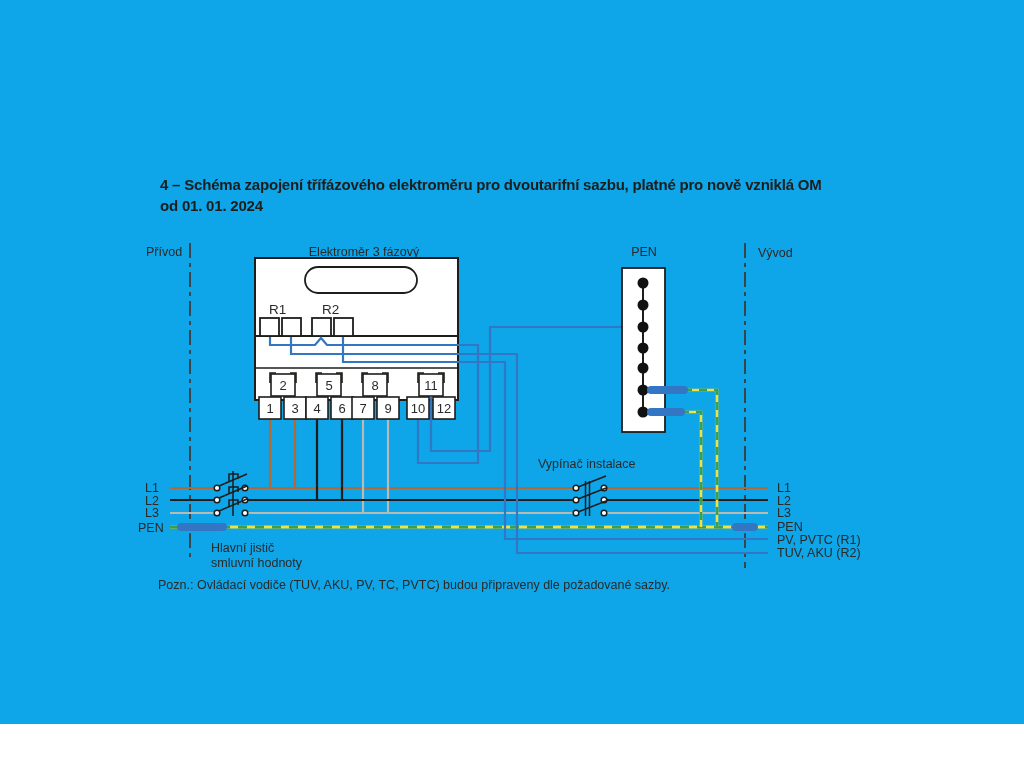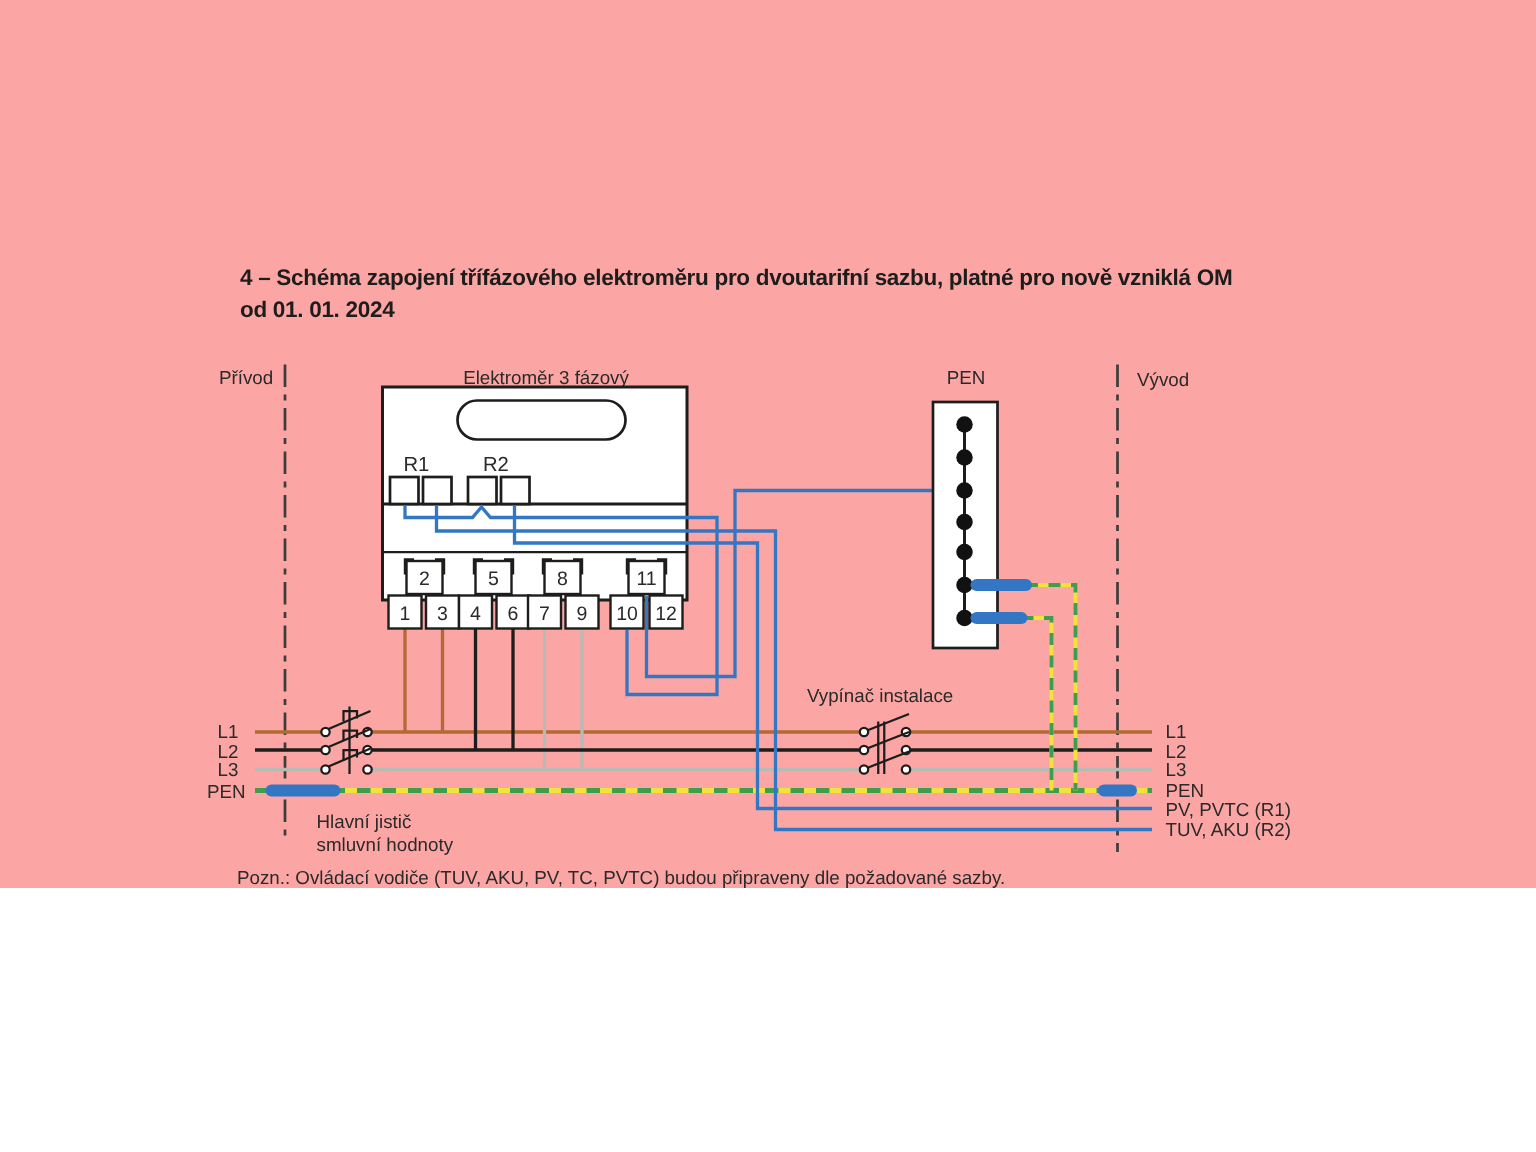--- a/index.html
+++ b/index.html
@@ -1,16 +1,16 @@
 <!DOCTYPE html>
 <html><head>
 <meta charset="utf-8">
 <style>
   html,body{margin:0;padding:0;background:#ffffff;}
-  .page{position:relative;width:1024px;height:592px;background:#fca5a5;overflow:hidden;}
+  .page{position:relative;width:1024px;height:724px;background:#0ea5e9;overflow:hidden;}
   svg{position:absolute;left:0;top:0;}
   text{font-family:"Liberation Sans","DejaVu Sans",sans-serif;fill:#2a2a28;}
   .title-text{font-size:15px;font-weight:bold;letter-spacing:-0.2px;fill:#1d1d1b;}
   .lbl{font-size:12.5px;}
   .lbl-sm{font-size:12.5px;}
   .term-num{font-size:13px;text-anchor:middle;}
   .relay-lbl{font-size:13.5px;}
 </style>
 </head>
 <body>

